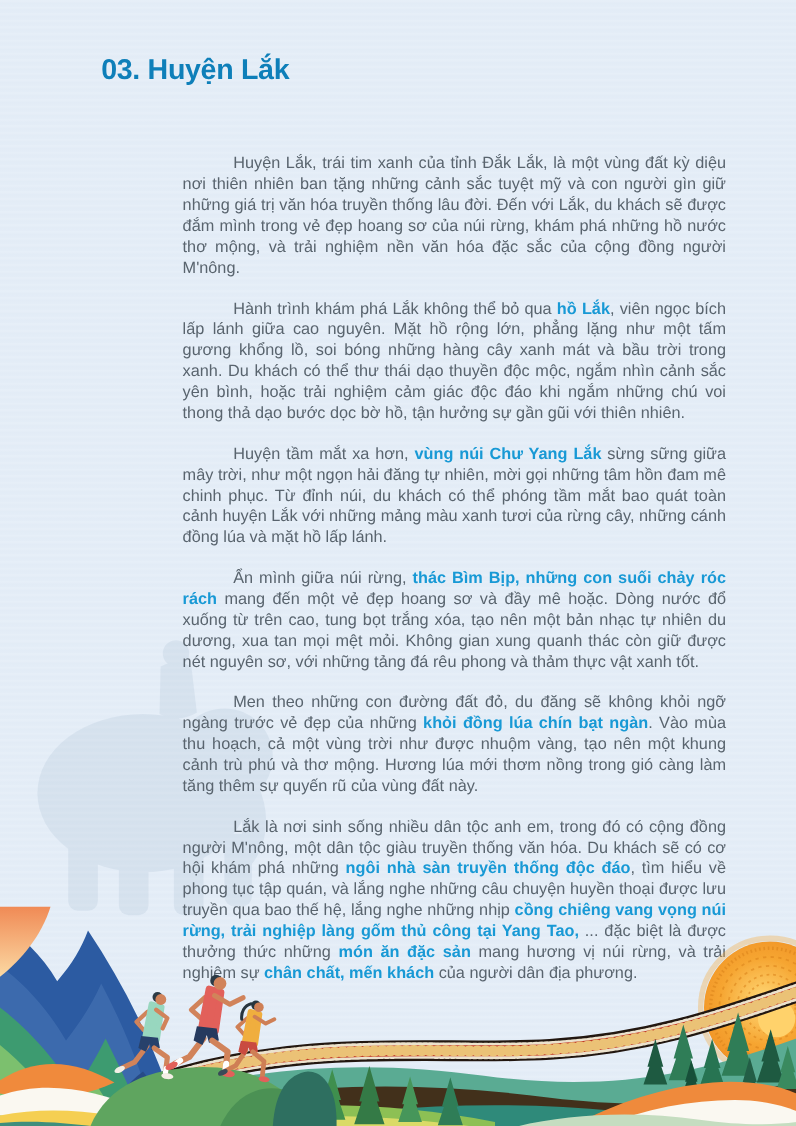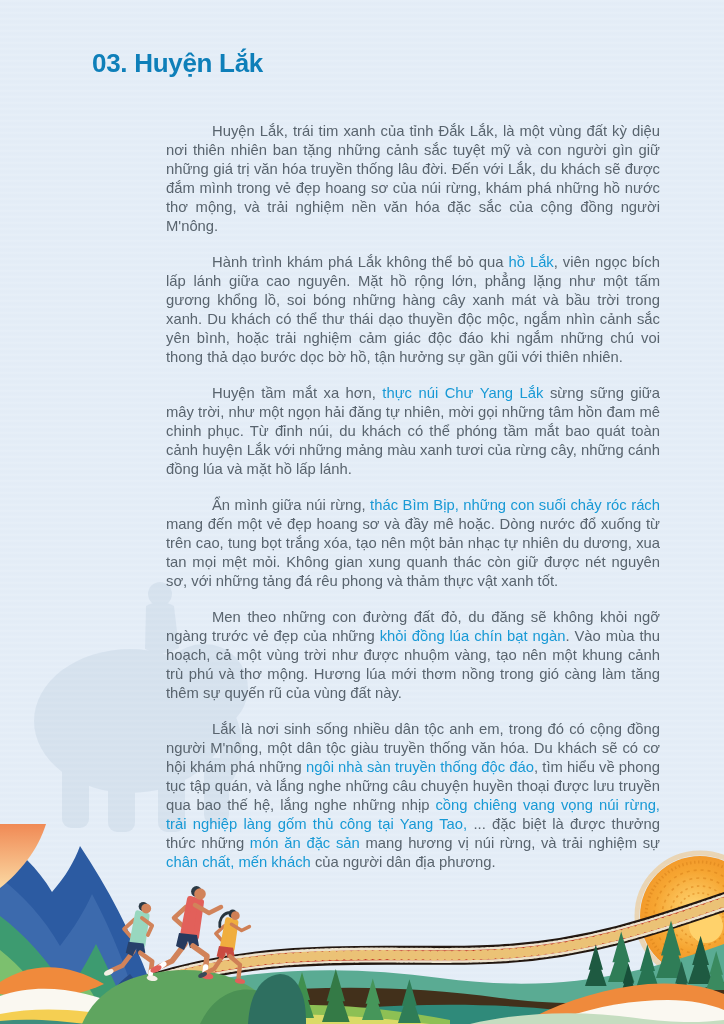--- a/index.html
+++ b/index.html
@@ -17,22 +17,22 @@
   .title{
     position:absolute;left:92px;top:48px;
     font-size:26px;font-weight:bold;letter-spacing:-.3px;
     color:var(--title-blue,#0e7fb9);
   }
   .body-text{
     position:absolute;left:166px;top:122px;width:494px;
     text-align:justify;font-size:14.8px;line-height:19px;
     color:var(--body-color,#59646e);
   }
-  .para{margin:0 0 17px 0;text-indent:46px;}
-  .hl{color:var(--hl-blue,#1899d5);font-weight:normal;}
+  .para{margin:18px 0 17px 0;text-indent:46px;}
+  .hl{color:var(--hl-blue,#1899d5);font-weight:bold;}
   .watermark{position:absolute;left:12px;top:556px;opacity:.13;pointer-events:none;}
   .illustration{position:absolute;left:0;bottom:0;width:724px;height:200px;}
 </style>
 </head>
 <body>
 
 <div class="page">
 
   <div class="texture"></div>
 
@@ -50,21 +50,21 @@
       <path d="M134,50 q14,-8 28,0 l5,42 q-18,10 -34,1 z"></path>
       <path d="M150,90 q4,22 -2,38 l-12,-2 q6,-20 2,-34 z"></path>
     </g>
   </svg>
 
   <div class="title">03. Huyện Lắk</div>
 
   <div class="body-text">
       <p class="para"><span>Huyện Lắk, trái tim xanh của tỉnh Đắk Lắk, là một vùng đất kỳ diệu nơi thiên nhiên ban tặng những cảnh sắc tuyệt mỹ và con người gìn giữ những giá trị văn hóa truyền thống lâu đời. Đến với Lắk, du khách sẽ được đắm mình trong vẻ đẹp hoang sơ của núi rừng, khám phá những hồ nước thơ mộng, và trải nghiệm nền văn hóa đặc sắc của cộng đồng người M'nông.</span></p>
       <p class="para"><span>Hành trình khám phá Lắk không thể bỏ qua </span><span class="hl">hồ Lắk</span><span>, viên ngọc bích lấp lánh giữa cao nguyên. Mặt hồ rộng lớn, phẳng lặng như một tấm gương khổng lồ, soi bóng những hàng cây xanh mát và bầu trời trong xanh. Du khách có thể thư thái dạo thuyền độc mộc, ngắm nhìn cảnh sắc yên bình, hoặc trải nghiệm cảm giác độc đáo khi ngắm những chú voi thong thả dạo bước dọc bờ hồ, tận hưởng sự gần gũi với thiên nhiên.</span></p>
-      <p class="para"><span>Huyện tầm mắt xa hơn, </span><span class="hl">thực núi Chư Yang Lắk</span><span> sừng sững giữa mây trời, như một ngọn hải đăng tự nhiên, mời gọi những tâm hồn đam mê chinh phục. Từ đỉnh núi, du khách có thể phóng tầm mắt bao quát toàn cảnh huyện Lắk với những mảng màu xanh tươi của rừng cây, những cánh đồng lúa và mặt hồ lấp lánh.</span></p>
+      <p class="para"><span>Huyện tầm mắt xa hơn, </span><span class="hl">vùng núi Chư Yang Lắk</span><span> sừng sững giữa mây trời, như một ngọn hải đăng tự nhiên, mời gọi những tâm hồn đam mê chinh phục. Từ đỉnh núi, du khách có thể phóng tầm mắt bao quát toàn cảnh huyện Lắk với những mảng màu xanh tươi của rừng cây, những cánh đồng lúa và mặt hồ lấp lánh.</span></p>
       <p class="para"><span>Ẩn mình giữa núi rừng, </span><span class="hl">thác Bìm Bịp, những con suối chảy róc rách</span><span> mang đến một vẻ đẹp hoang sơ và đầy mê hoặc. Dòng nước đổ xuống từ trên cao, tung bọt trắng xóa, tạo nên một bản nhạc tự nhiên du dương, xua tan mọi mệt mỏi. Không gian xung quanh thác còn giữ được nét nguyên sơ, với những tảng đá rêu phong và thảm thực vật xanh tốt.</span></p>
       <p class="para"><span>Men theo những con đường đất đỏ, du đăng sẽ không khỏi ngỡ ngàng trước vẻ đẹp của những </span><span class="hl">khỏi đồng lúa chín bạt ngàn</span><span>. Vào mùa thu hoạch, cả một vùng trời như được nhuộm vàng, tạo nên một khung cảnh trù phú và thơ mộng. Hương lúa mới thơm nồng trong gió càng làm tăng thêm sự quyến rũ của vùng đất này.</span></p>
       <p class="para"><span>Lắk là nơi sinh sống nhiều dân tộc anh em, trong đó có cộng đồng người M'nông, một dân tộc giàu truyền thống văn hóa. Du khách sẽ có cơ hội khám phá những </span><span class="hl">ngôi nhà sàn truyền thống độc đáo</span><span>, tìm hiểu về phong tục tập quán, và lắng nghe những câu chuyện huyền thoại được lưu truyền qua bao thế hệ, lắng nghe những nhịp </span><span class="hl">cồng chiêng vang vọng núi rừng, trải nghiệp làng gốm thủ công tại Yang Tao,</span><span> ... đặc biệt là được thưởng thức những </span><span class="hl">món ăn đặc sản</span><span> mang hương vị núi rừng, và trải nghiệm sự </span><span class="hl">chân chất, mến khách</span><span> của người dân địa phương.</span></p>
     </div>
 
   <svg class="illustration" width="724" height="200" viewBox="0 0 724 200">
     <defs>
       <radialGradient id="sunGrad" cx="45%" cy="45%" r="60%">
         <stop offset="0%" stop-color="#ffd978"></stop>
         <stop offset="55%" stop-color="#f6a531"></stop>

